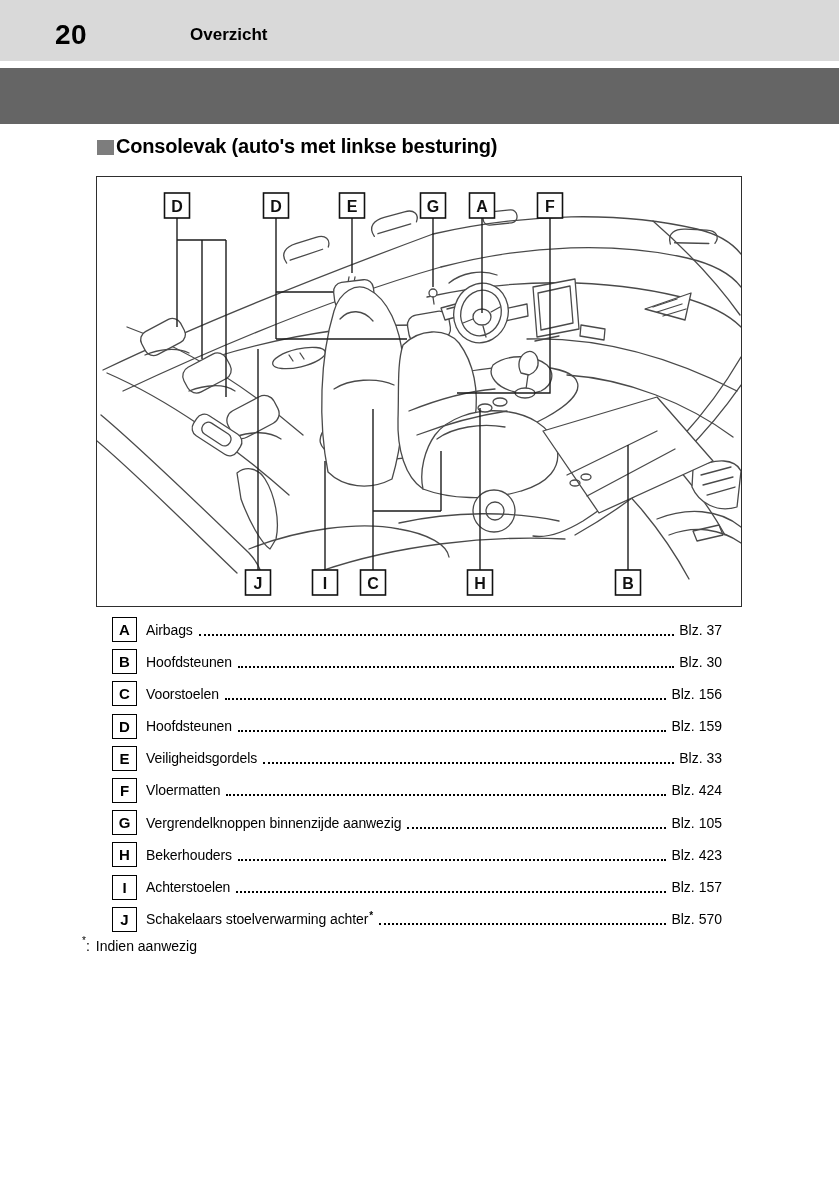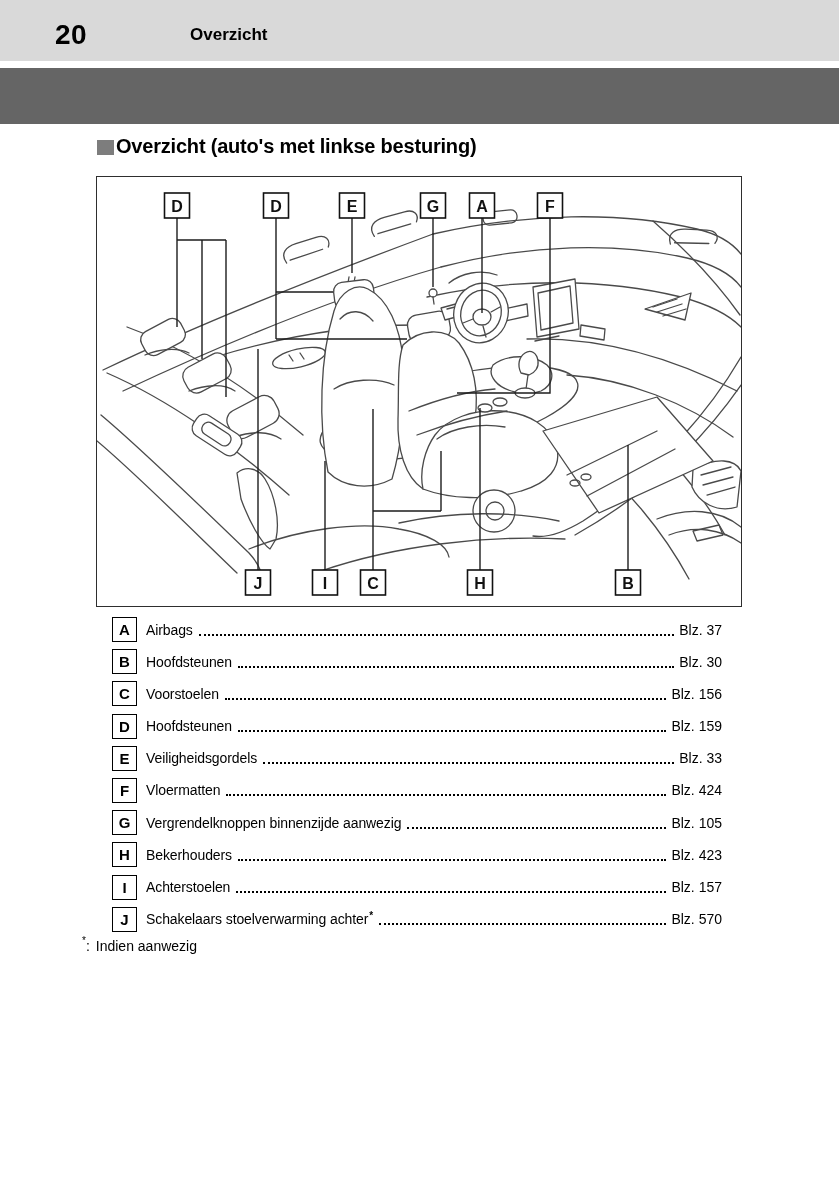--- a/index.html
+++ b/index.html
@@ -43,21 +43,21 @@
 <div class="page">
 
   <div class="band-light">
     <div class="page-num">20</div>
     <div class="section-name">Overzicht</div>
   </div>
   <div class="band-dark"></div>
 
   <div class="title-row">
     <span class="title-bullet"></span>
-    <span class="title-text">Overzicht (auto's met linkse besturing)</span>
+    <span class="title-text">Consolevak (auto's met linkse besturing)</span>
   </div>
 
   <div class="figure-box">
     <svg viewBox="0 0 644 429" xmlns="http://www.w3.org/2000/svg">
       <g stroke="#4a4a4a" stroke-width="1.3" fill="none" stroke-linecap="round" stroke-linejoin="round">
 
         <path d="M6,193 C100,148 220,100 336,57"></path>
         <path d="M26,214 C120,170 232,122 344,90"></path>
         <path d="M336,57 C430,36 522,34 600,52 C621,57 636,67 644,77"></path>
         <path d="M344,90 C432,67 520,65 590,81 C616,87 634,97 644,110"></path>

